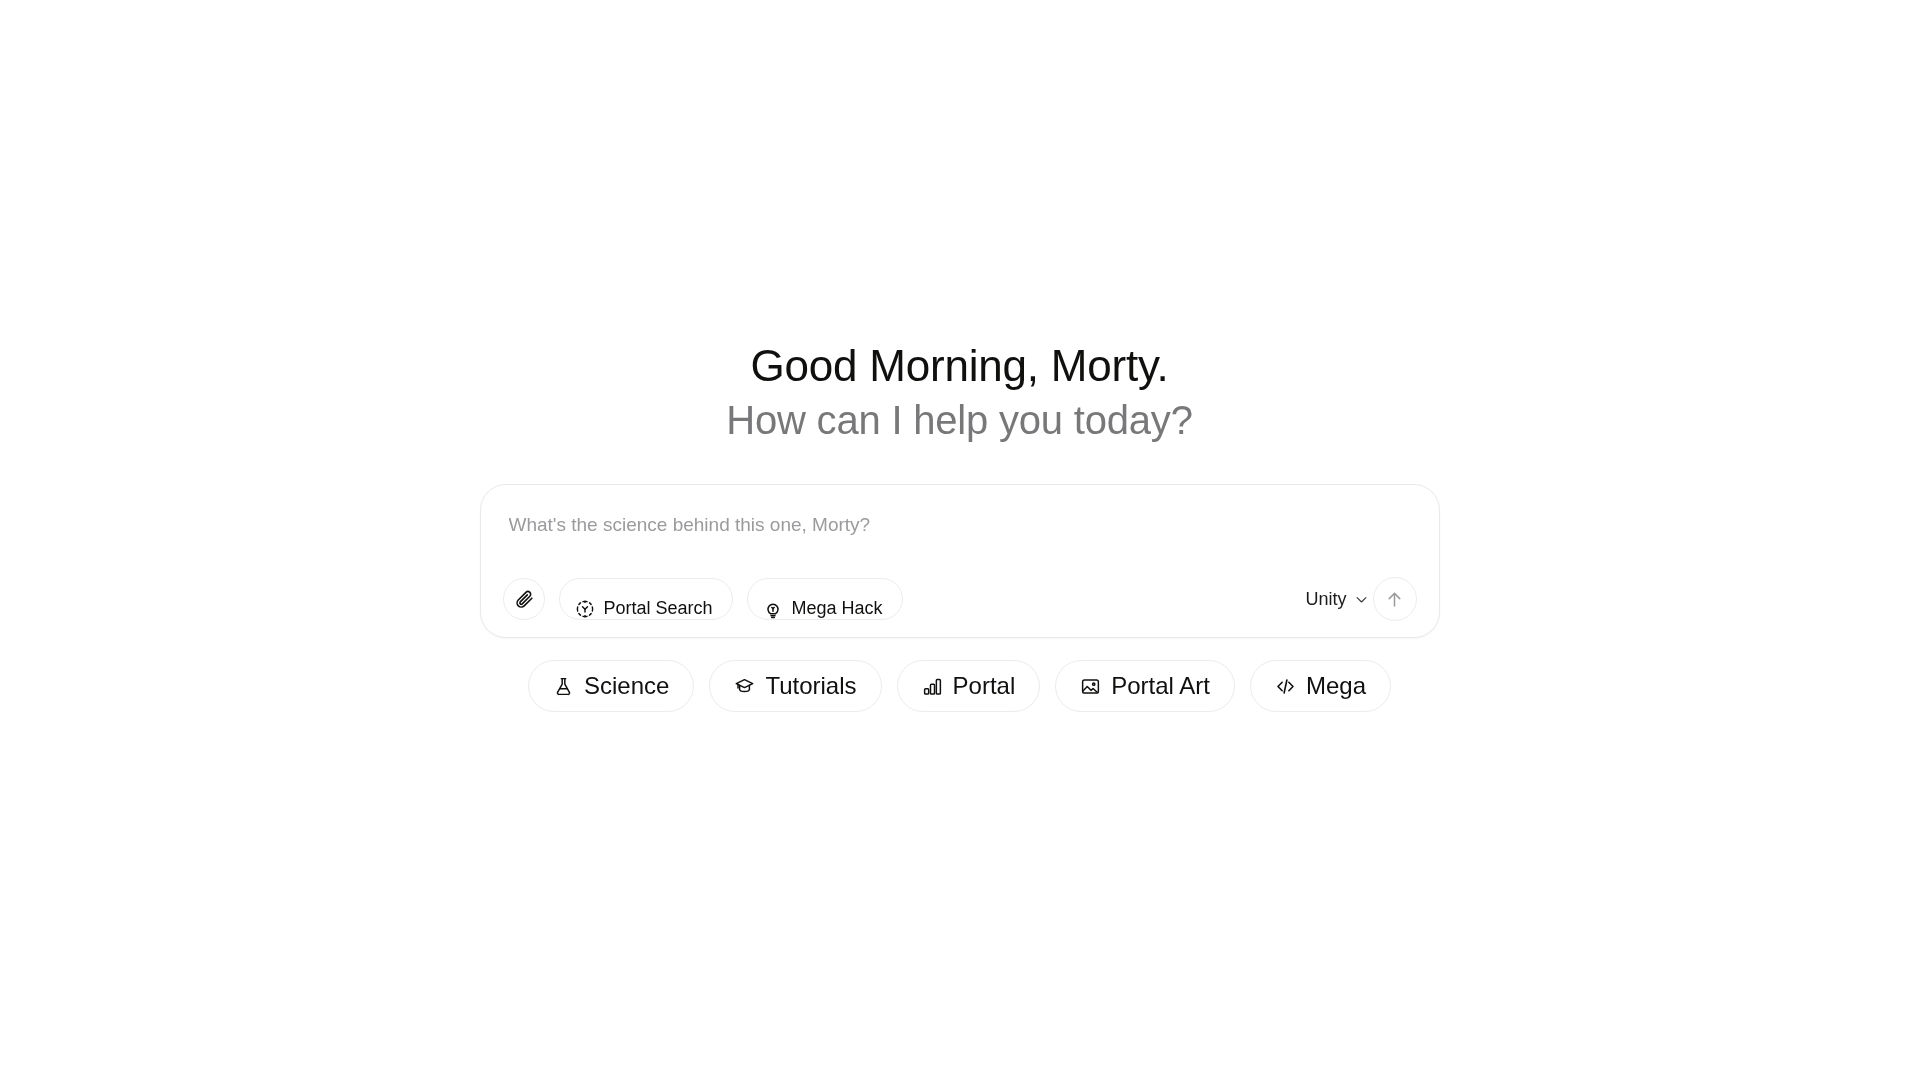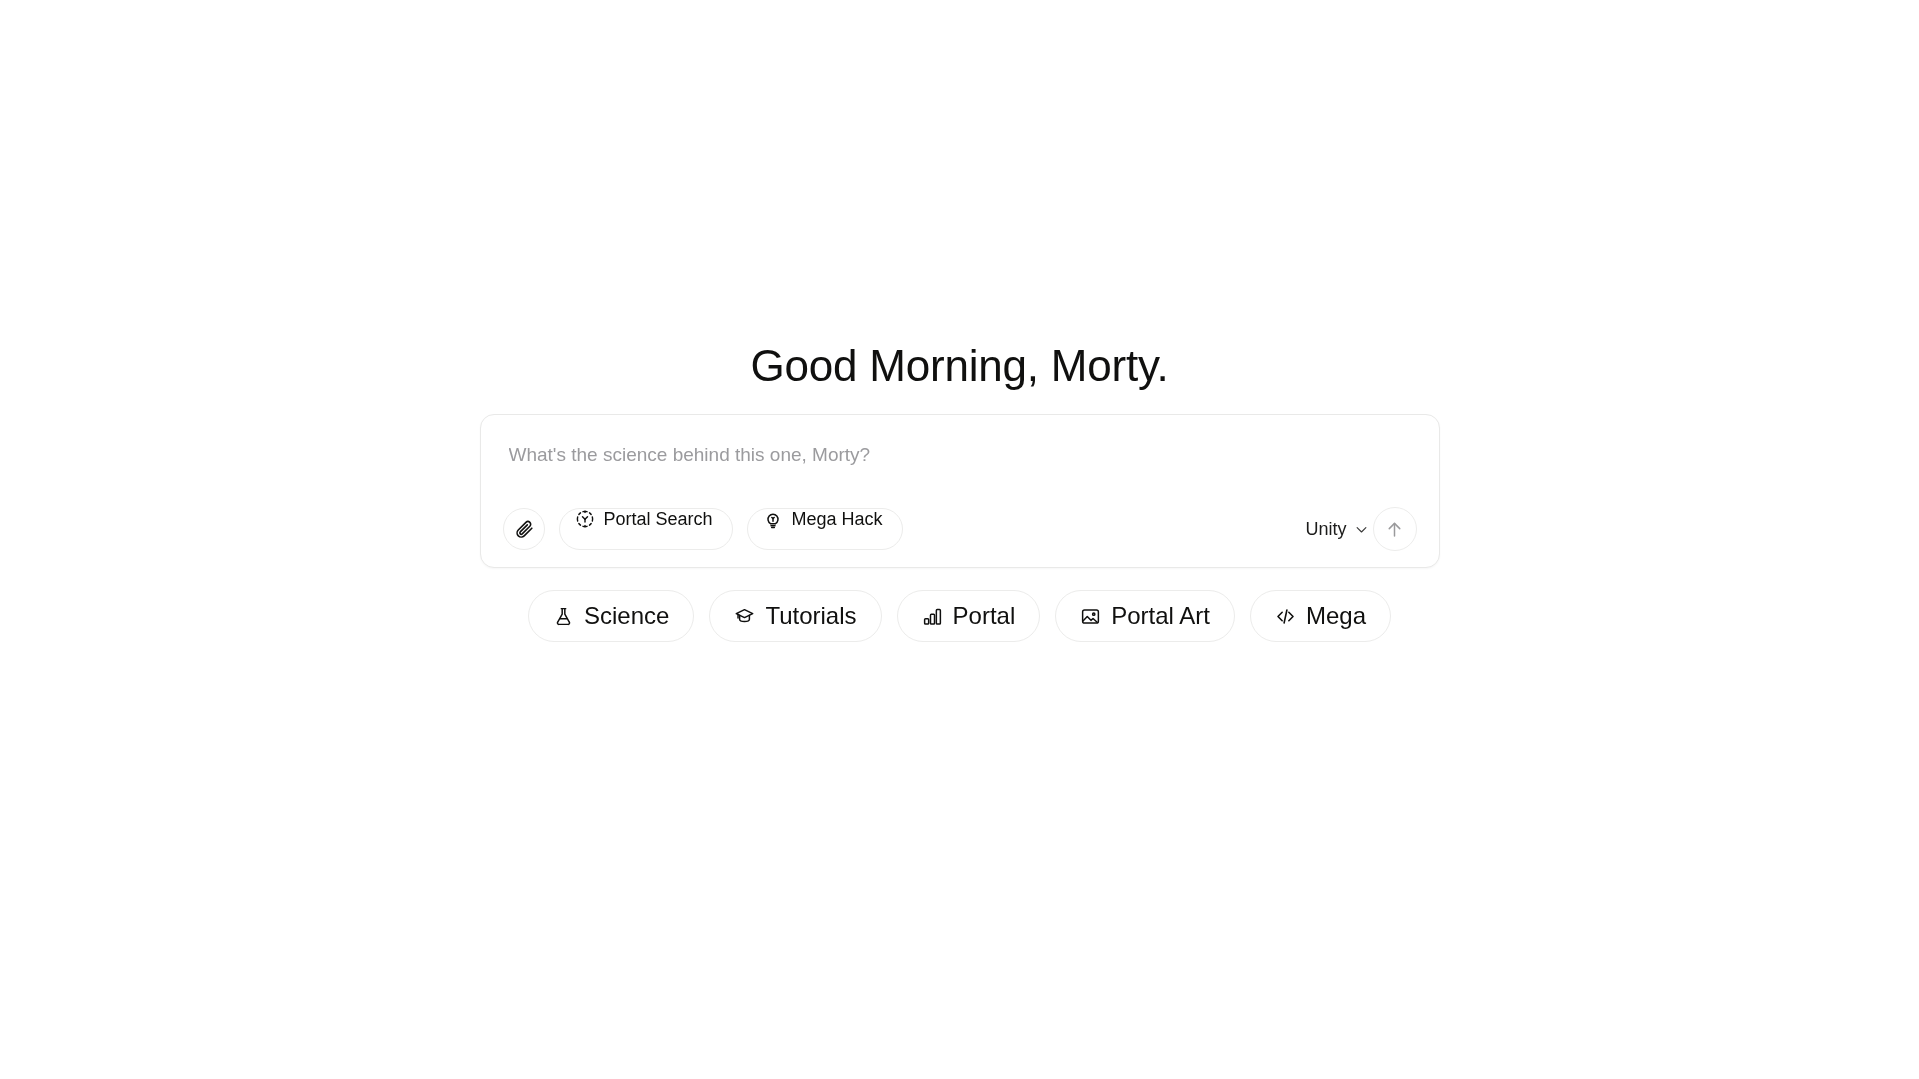--- a/index.html
+++ b/index.html
@@ -46,25 +46,25 @@
     font-weight: 400;
     color: #78787a;
     letter-spacing: -0.2px;
     line-height: 52px;
     margin: 0;
     white-space: nowrap;
   }
 
   
   .composer {
-    margin-top: 20px;
+    margin-top: 38px;
     width: 960px;
     background: #ffffff;
     border: 1px solid #e9e9e8;
-    border-radius: 14px;
+    border-radius: 26px;
     box-shadow: 0 1px 2px rgba(16,16,15,0.035);
     padding: 22px 22px 16px 22px;
     display: flex;
     flex-direction: column;
   }
 
   .composer-input-row {
     min-height: 48px;
     padding: 4px 6px 0 6px;
   }
@@ -112,21 +112,21 @@
     cursor: pointer;
     padding: 0;
   }
 
   .pill-btn {
     height: 42px;
     border-radius: 21px;
     border: 1px solid #ececeb;
     background: #ffffff;
     display: flex;
-    align-items: flex-start;
+    align-items: flex-end;
     gap: 9px;
     padding: 0 19px 0 15px;
     cursor: pointer;
     font-family: "Liberation Sans", sans-serif;
     font-size: 18px;
     color: #10100f;
     white-space: nowrap;
   }
 
   .model-select {
@@ -182,20 +182,21 @@
   .ic { display: block; flex: none; }
 </style>
 </head>
 <body>
 
 <div id="app">
 
   <div class="center-stack">
 
     <h1 class="greeting-title">Good Morning, Morty.</h1>
+    <h2 class="greeting-sub">How can I help you today?</h2>
 
     <div class="composer">
 
       <div class="composer-input-row">
         <input class="composer-input" type="text" value="" placeholder="What's the science behind this one, Morty?" style="">
       </div>
 
       <div class="composer-toolbar">
 
         <div class="toolbar-left">

